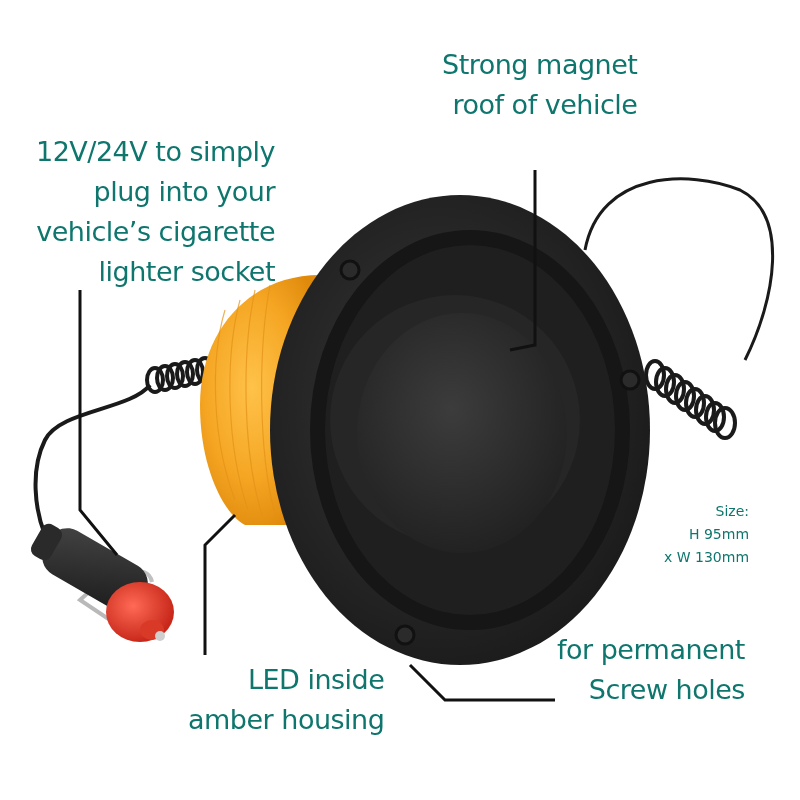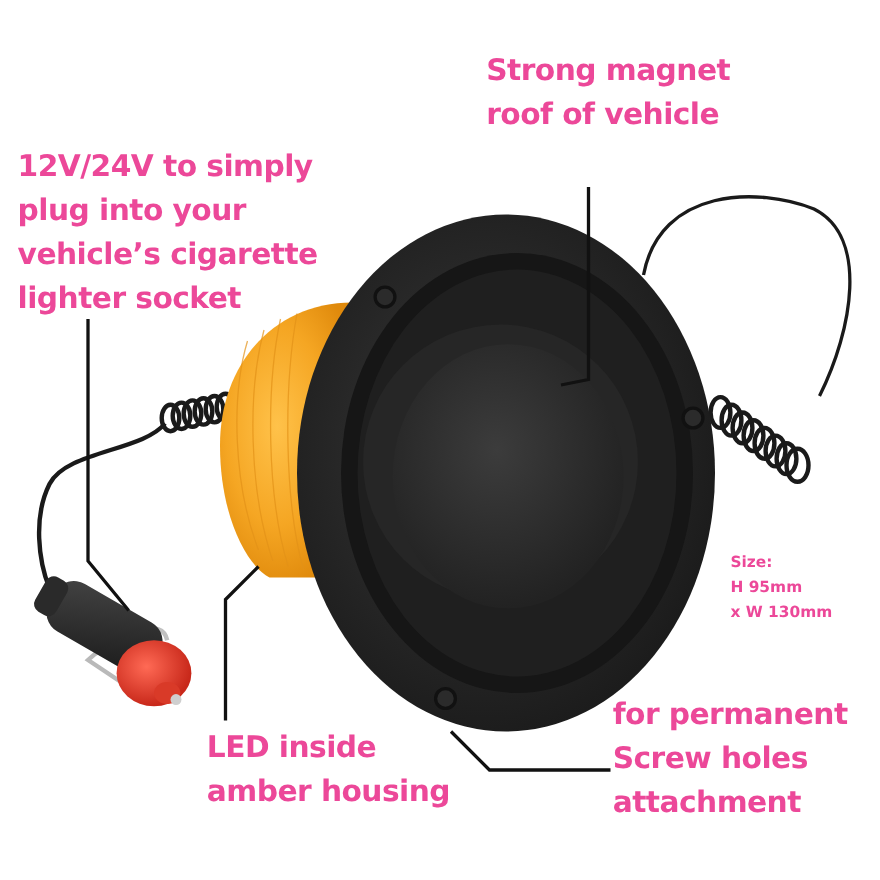--- a/index.html
+++ b/index.html
@@ -1,20 +1,20 @@
 <!DOCTYPE html>
 <html><head>
 <meta charset="utf-8">
 <style>
   html, body { margin: 0; padding: 0; background: #ffffff; }
   body { width: 800px; height: 800px; position: relative; overflow: hidden;
          font-family: "DejaVu Sans", sans-serif; }
   .scene { position: absolute; left: 0; top: 0; width: 800px; height: 800px; }
-  .label { position: absolute; color: #ec4899; font-weight: bold;
-           font-family: "DejaVu Sans", sans-serif; letter-spacing: -0.5px; }
+  .label { position: absolute; color: #0f766e; font-weight: normal;
+           font-family: "DejaVu Sans", sans-serif; letter-spacing: -0.5px; text-align: right; }
   .label .line { display: block; white-space: nowrap; }
   .big { font-size: 27px; line-height: 40px; }
   .small { font-size: 14px; line-height: 23px; letter-spacing: 0; }
 </style>
 </head>
 <body>
 
 <div class="scene">
   <svg width="800" height="800" viewBox="0 0 800 800" xmlns="http://www.w3.org/2000/svg">
     <defs>
@@ -104,41 +104,40 @@
     </g>
 
     <g stroke="#111" stroke-width="3" fill="none">
       <path d="M80,290 L80,510 L117,555"></path>
       <path d="M535,170 L535,345 L510,350"></path>
       <path d="M205,655 L205,545 L235,515"></path>
       <path d="M410,665 L445,700 L555,700"></path>
     </g>
   </svg>
 
-  <div class="label big" style="left:16px; top:132px;">
+  <div class="label big" style="left:36px; top:132px;">
     <span class="line">12V/24V to simply</span>
     <span class="line">plug into your</span>
     <span class="line">vehicle’s cigarette</span>
     <span class="line">lighter socket</span>
   </div>
 
   <div class="label big" style="left:442px; top:45px;">
     <span class="line">Strong magnet</span>
     <span class="line">roof of vehicle</span>
   </div>
 
   <div class="label big" style="left:188px; top:660px;">
     <span class="line">LED inside</span>
     <span class="line">amber housing</span>
   </div>
 
   <div class="label big" style="left:557px; top:630px;">
     <span class="line">for permanent</span>
     <span class="line">Screw holes</span>
-    <span class="line">attachment</span>
   </div>
 
   <div class="label small" style="left:664px; top:500px;">
     <span class="line">Size:</span>
     <span class="line">H 95mm</span>
     <span class="line">x W 130mm</span>
   </div>
 </div>
 
 </body></html>

